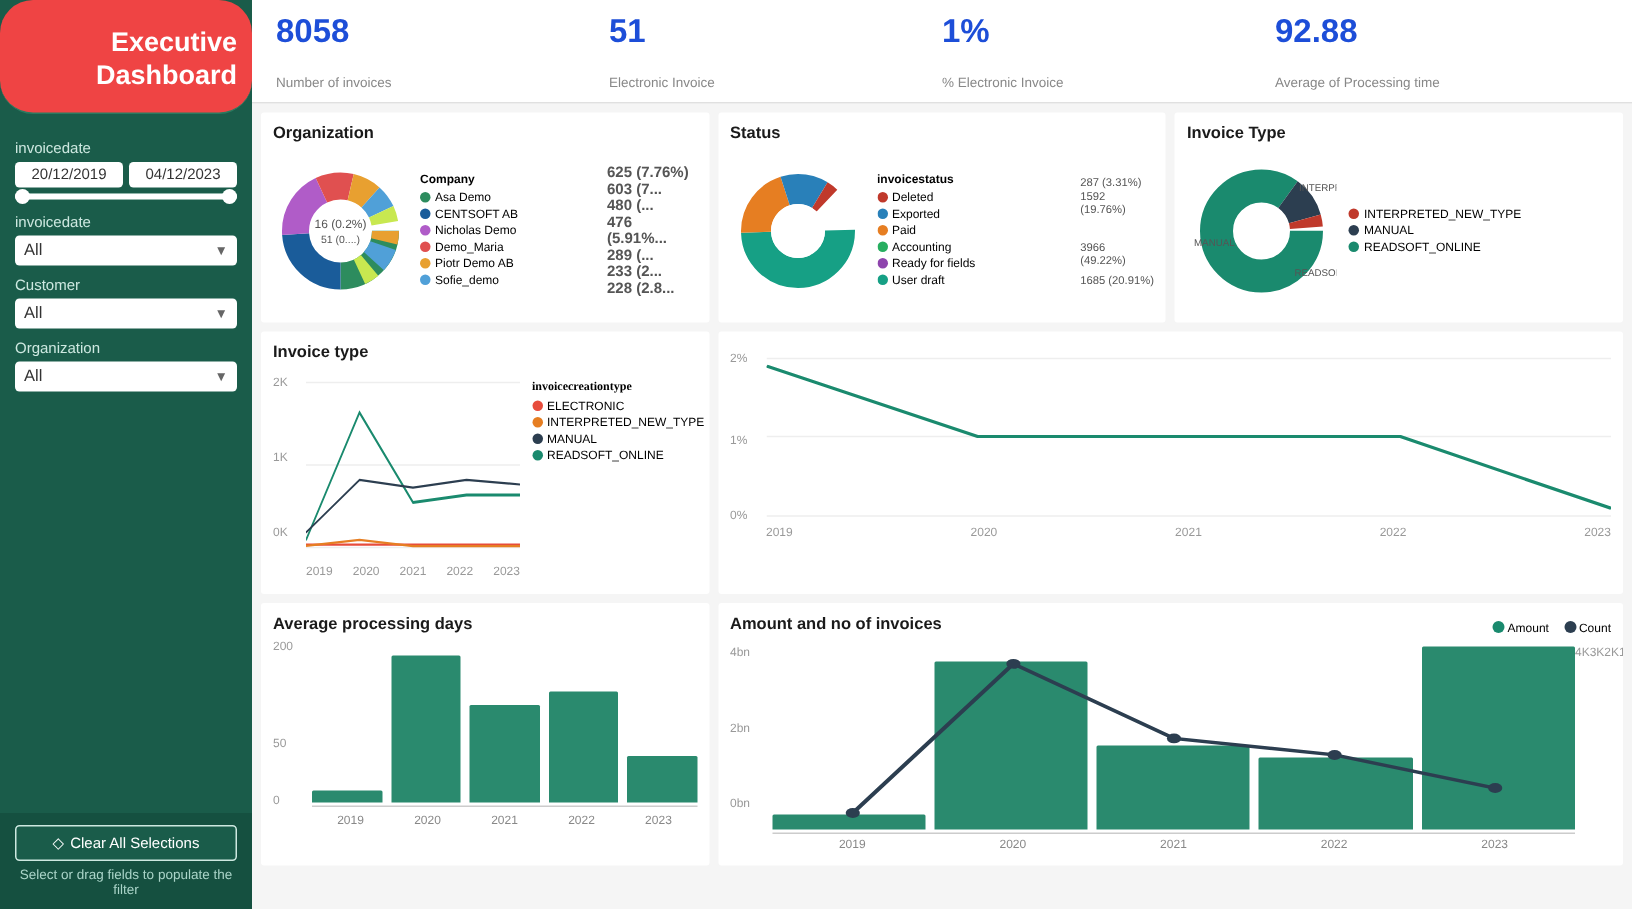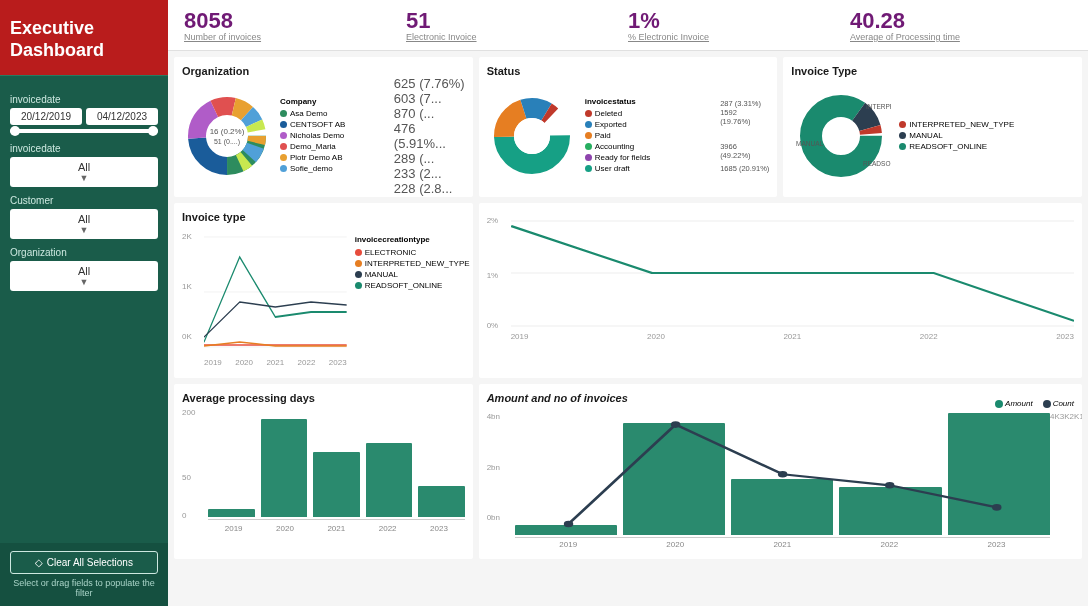--- a/index.html
+++ b/index.html
@@ -10,27 +10,28 @@
       width: 168px;
       min-width: 168px;
       background: #1a5c4a;
       color: white;
       display: flex;
       flex-direction: column;
       padding: 0;
       height: 606px;
     }
     .sidebar-title {
-      background: #b91c1c;
-      text-align: left;
+      background: #ef4444;
+      text-align: right;
       padding: 18px 10px 14px;
       font-size: 18px;
       font-weight: bold;
       line-height: 1.2;
       border-bottom: 1px solid #2a7a60;
+      border-radius: 22px;
     }
     .sidebar-content {
       padding: 10px 10px;
       flex: 1;
     }
     .filter-label {
       font-size: 10px;
       color: #cde8e0;
       margin-bottom: 3px;
       margin-top: 8px;
@@ -75,21 +76,20 @@
       background: white;
       color: #333;
       border-radius: 3px;
       padding: 4px 6px;
       font-size: 11px;
       display: flex;
       justify-content: space-between;
       align-items: center;
       margin-bottom: 2px;
       cursor: pointer;
-      flex-direction: column;
     }
     .dropdown-arrow { color: #666; font-size: 9px; }
 
     .sidebar-bottom {
       padding: 8px 10px;
       background: #155040;
     }
     .clear-btn {
       background: #1a5c4a;
       border: 1px solid #cde8e0;
@@ -129,28 +129,27 @@
       gap: 0;
       border-bottom: 1px solid #e0e0e0;
     }
     .kpi-item {
       flex: 1;
       padding: 0 10px 0 0;
     }
     .kpi-value {
       font-size: 22px;
       font-weight: 600;
-      color: #701a75;
+      color: #1d4ed8;
       line-height: 1;
     }
     .kpi-label {
       font-size: 9px;
       color: #888;
-      margin-top: 0;
-      text-decoration: underline;
+      margin-top: 18px;
     }
 
     .chart-card {
       background: white;
       border-radius: 2px;
       padding: 8px;
       overflow: hidden;
       position: relative;
     }
     .chart-title {
@@ -240,21 +239,21 @@
       </div>
       <div class="kpi-item">
         <div class="kpi-value">51</div>
         <div class="kpi-label">Electronic Invoice</div>
       </div>
       <div class="kpi-item">
         <div class="kpi-value">1%</div>
         <div class="kpi-label">% Electronic Invoice</div>
       </div>
       <div class="kpi-item">
-        <div class="kpi-value">40.28</div>
+        <div class="kpi-value">92.88</div>
         <div class="kpi-label">Average of Processing time</div>
       </div>
     </div>
 
   <div class="charts-grid">
 
     <div class="chart-card">
       <div class="chart-title">Organization</div>
       <div class="pie-container">
         <svg class="pie-svg" width="90" height="90" viewBox="0 0 90 90">
@@ -293,24 +292,24 @@
               <div class="legend-item">
                 <div class="legend-dot" style="background: rgb(232, 160, 48);"></div>
                 <span style="font-size: 8px;">Piotr Demo AB</span>
               </div>
               <div class="legend-item">
                 <div class="legend-dot" style="background: rgb(80, 160, 216);"></div>
                 <span style="font-size: 8px;">Sofie_demo</span>
               </div>
             </div>
         </div>
-        <div style="font-size:13px; color:#555; min-width:60px;">
+        <div style="font-size:10px; color:#555; min-width:60px;font-weight:bold;">
           <div>625 (7.76%)</div>
           <div>603 (7...</div>
-          <div>870 (...</div>
+          <div>480 (...</div>
           <div>476</div>
           <div>(5.91%...</div>
           <div>289 (...</div>
           <div>233 (2...</div>
           <div>228 (2.8...</div>
         </div>
       </div>
     </div>
 
     <div class="chart-card">
@@ -425,21 +424,21 @@
 
           <div style="position:absolute; bottom:0; left:22px; right:0; display:flex; justify-content:space-between; font-size:8px; color:#999;">
             <span>2019</span>
               <span>2020</span>
               <span>2021</span>
               <span>2022</span>
               <span>2023</span>
           </div>
         </div>
         <div style="width:110px; padding-top:8px;">
-          <div style="font-size:8px; font-weight:600; margin-bottom:4px;">invoicecreationtype</div>
+          <div style="font-size:8px; font-weight:600; margin-bottom:4px;font-family:Liberation Serif, serif;">invoicecreationtype</div>
           <div id="inv-type-line-legend">
               <div class="legend-item">
                 <div class="legend-dot" style="background: rgb(231, 76, 60);"></div>
                 <span style="font-size: 8px;">ELECTRONIC</span>
               </div>
               <div class="legend-item">
                 <div class="legend-dot" style="background: rgb(230, 126, 34);"></div>
                 <span style="font-size: 8px;">INTERPRETED_NEW_TYPE</span>
               </div>
               <div class="legend-item">
@@ -506,21 +505,21 @@
       <div style="display:flex; justify-content:space-around; font-size:8px; color:#888; padding-left:26px; margin-top:-14px;">
         <span>2019</span>
           <span>2020</span>
           <span>2021</span>
           <span>2022</span>
           <span>2023</span>
       </div>
     </div>
 
     <div class="chart-card span2">
-      <div style="display:flex; justify-content:space-between; align-items:flex-end;font-style:italic;">
+      <div style="display:flex; justify-content:space-between; align-items:center;">
         <div class="chart-title">Amount and no of invoices</div>
         <div style="display:flex; gap:10px; font-size:8px;">
           <span><span style="display:inline-block; width:8px; height:8px; background:#1a8a6e; border-radius:50%; vertical-align:middle; margin-right:2px;"></span>Amount</span>
           <span><span style="display:inline-block; width:8px; height:8px; background:#2c3e50; border-radius:50%; vertical-align:middle; margin-right:2px;"></span>Count</span>
         </div>
       </div>
       <div style="display:flex; height:130px; position:relative;">
 
         <div style="width:28px; display:flex; flex-direction:column; justify-content:space-between; font-size:8px; color:#999; padding-top:4px; padding-bottom:16px;">
           <span>4bn</span>

